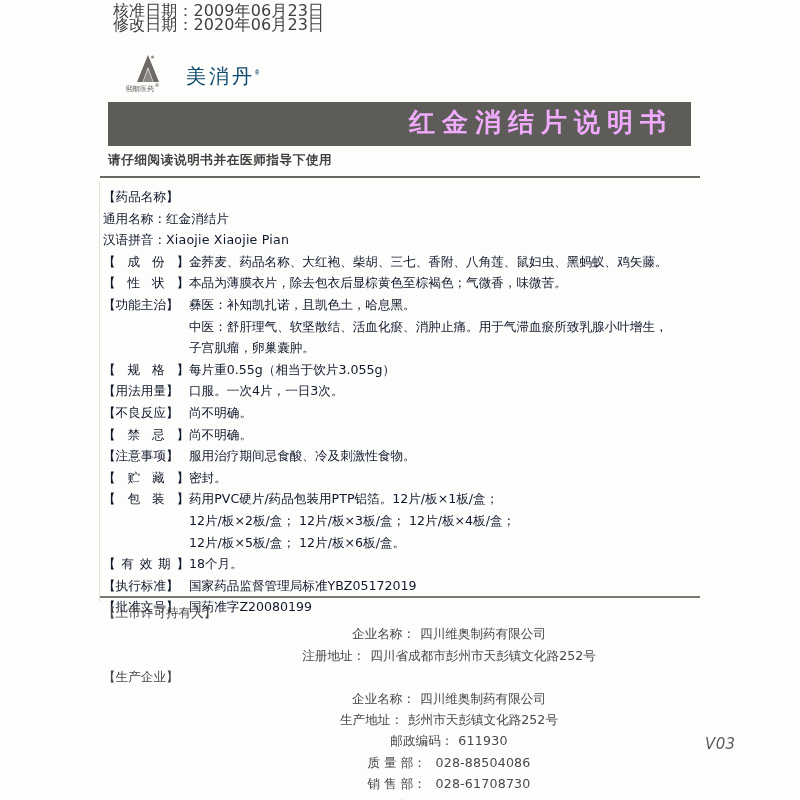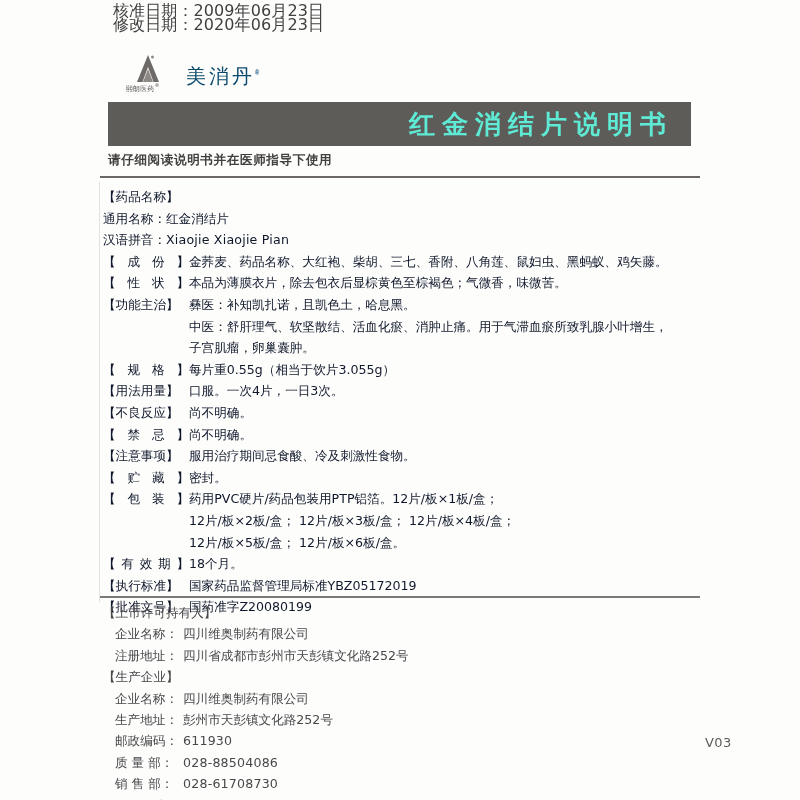--- a/index.html
+++ b/index.html
@@ -93,27 +93,27 @@
     width: 583px;
     height: 44px;
     background: #5d5c59;
     display: flex;
     align-items: center;
     justify-content: flex-end;
     box-sizing: border-box;
     padding-right: 18px;
   }
   .banner-title {
-    color: #5eead4;
+    color: #f0abfc;
     font-size: 26px;
     font-weight: bold;
     letter-spacing: 7px;
     line-height: 1;
     white-space: nowrap;
-    font-family: Liberation Sans, sans-serif;
+    font-family: Liberation Mono, monospace;
   }
   .subtitle {
     position: absolute;
     left: 108px;
     top: 152px;
     width: 583px;
     text-align: left;
     font-size: 12.6px;
     font-weight: bold;
     color: #42403e;
@@ -188,20 +188,21 @@
   }
 
   .block-head {
     white-space: nowrap;
   }
 
   .kv {
     display: flex;
     white-space: nowrap;
     padding-left: 12px;
+    justify-content: center;
   }
   .kv .k {
     flex: 0 0 auto;
     width: 68px;
     display: flex;
     justify-content: space-between;
     box-sizing: border-box;
     padding-right: 2px;
   }
   .kv .k.sp {
@@ -222,23 +223,24 @@
     width: 680px;
     font-size: 12.6px;
     line-height: 21.4px;
     color: #48474a;
   }
 
   .version {
     position: absolute;
     left: 705px;
     top: 735px;
-    font-size: 13px;
+    font-size: 15px;
     color: #5b5b5b;
     letter-spacing: 0.4px;
+    font-style: italic;
   }
 </style>
 </head>
 <body>
 
 <div id="page">
 
   <div class="dates">
     <span class="row">核准日期：2009年06月23日</span>
     <span class="row">修改日期：2020年06月23日</span>

